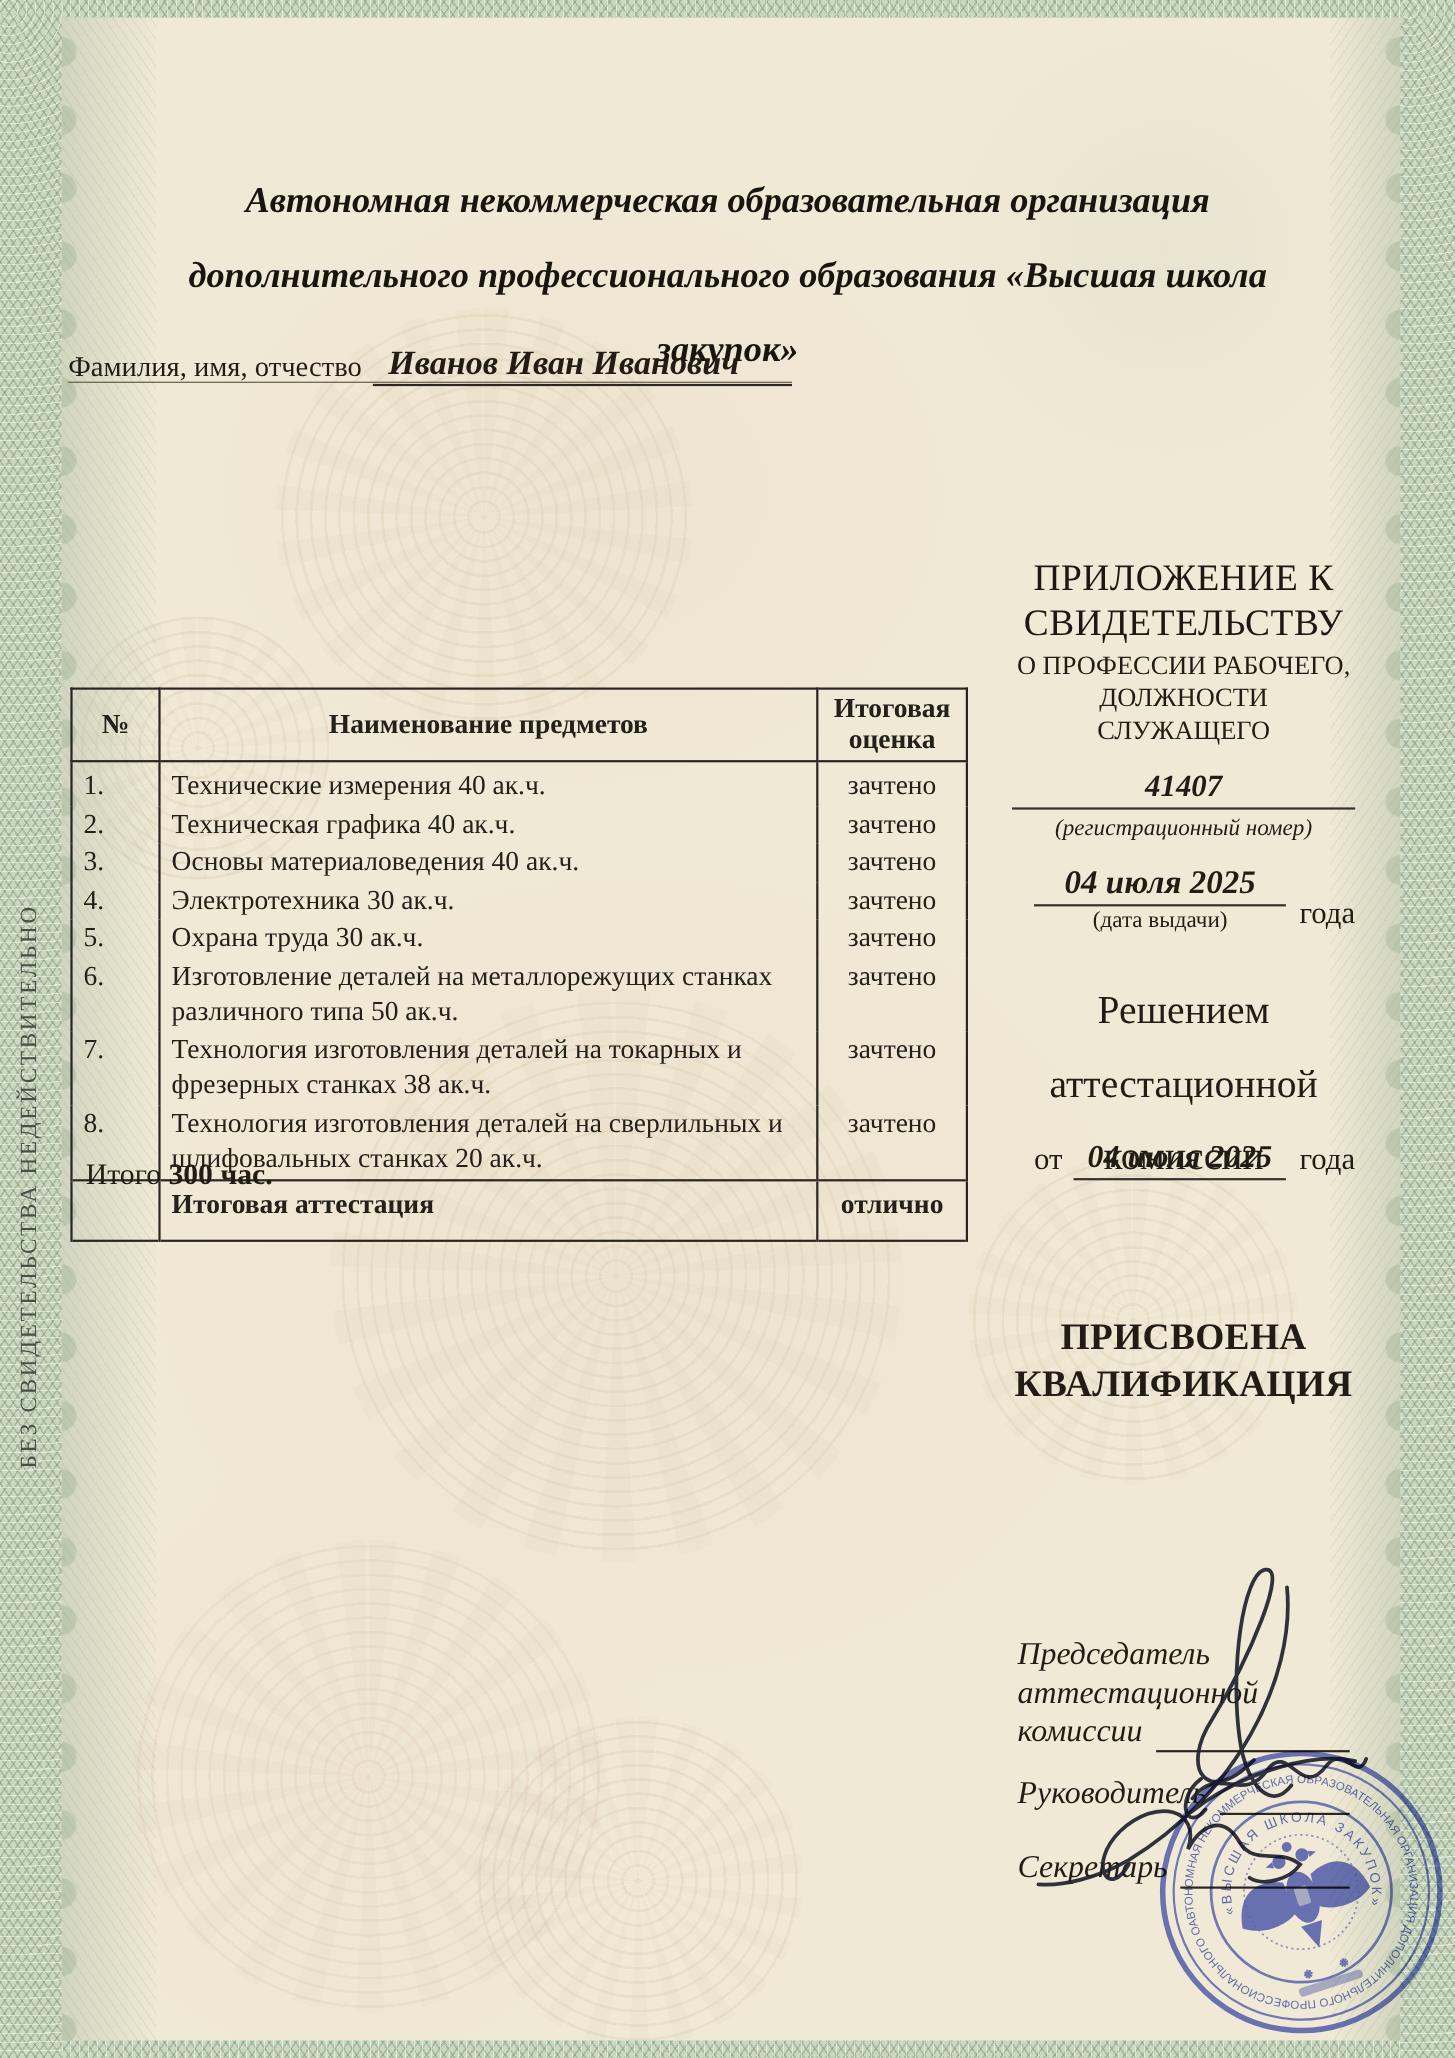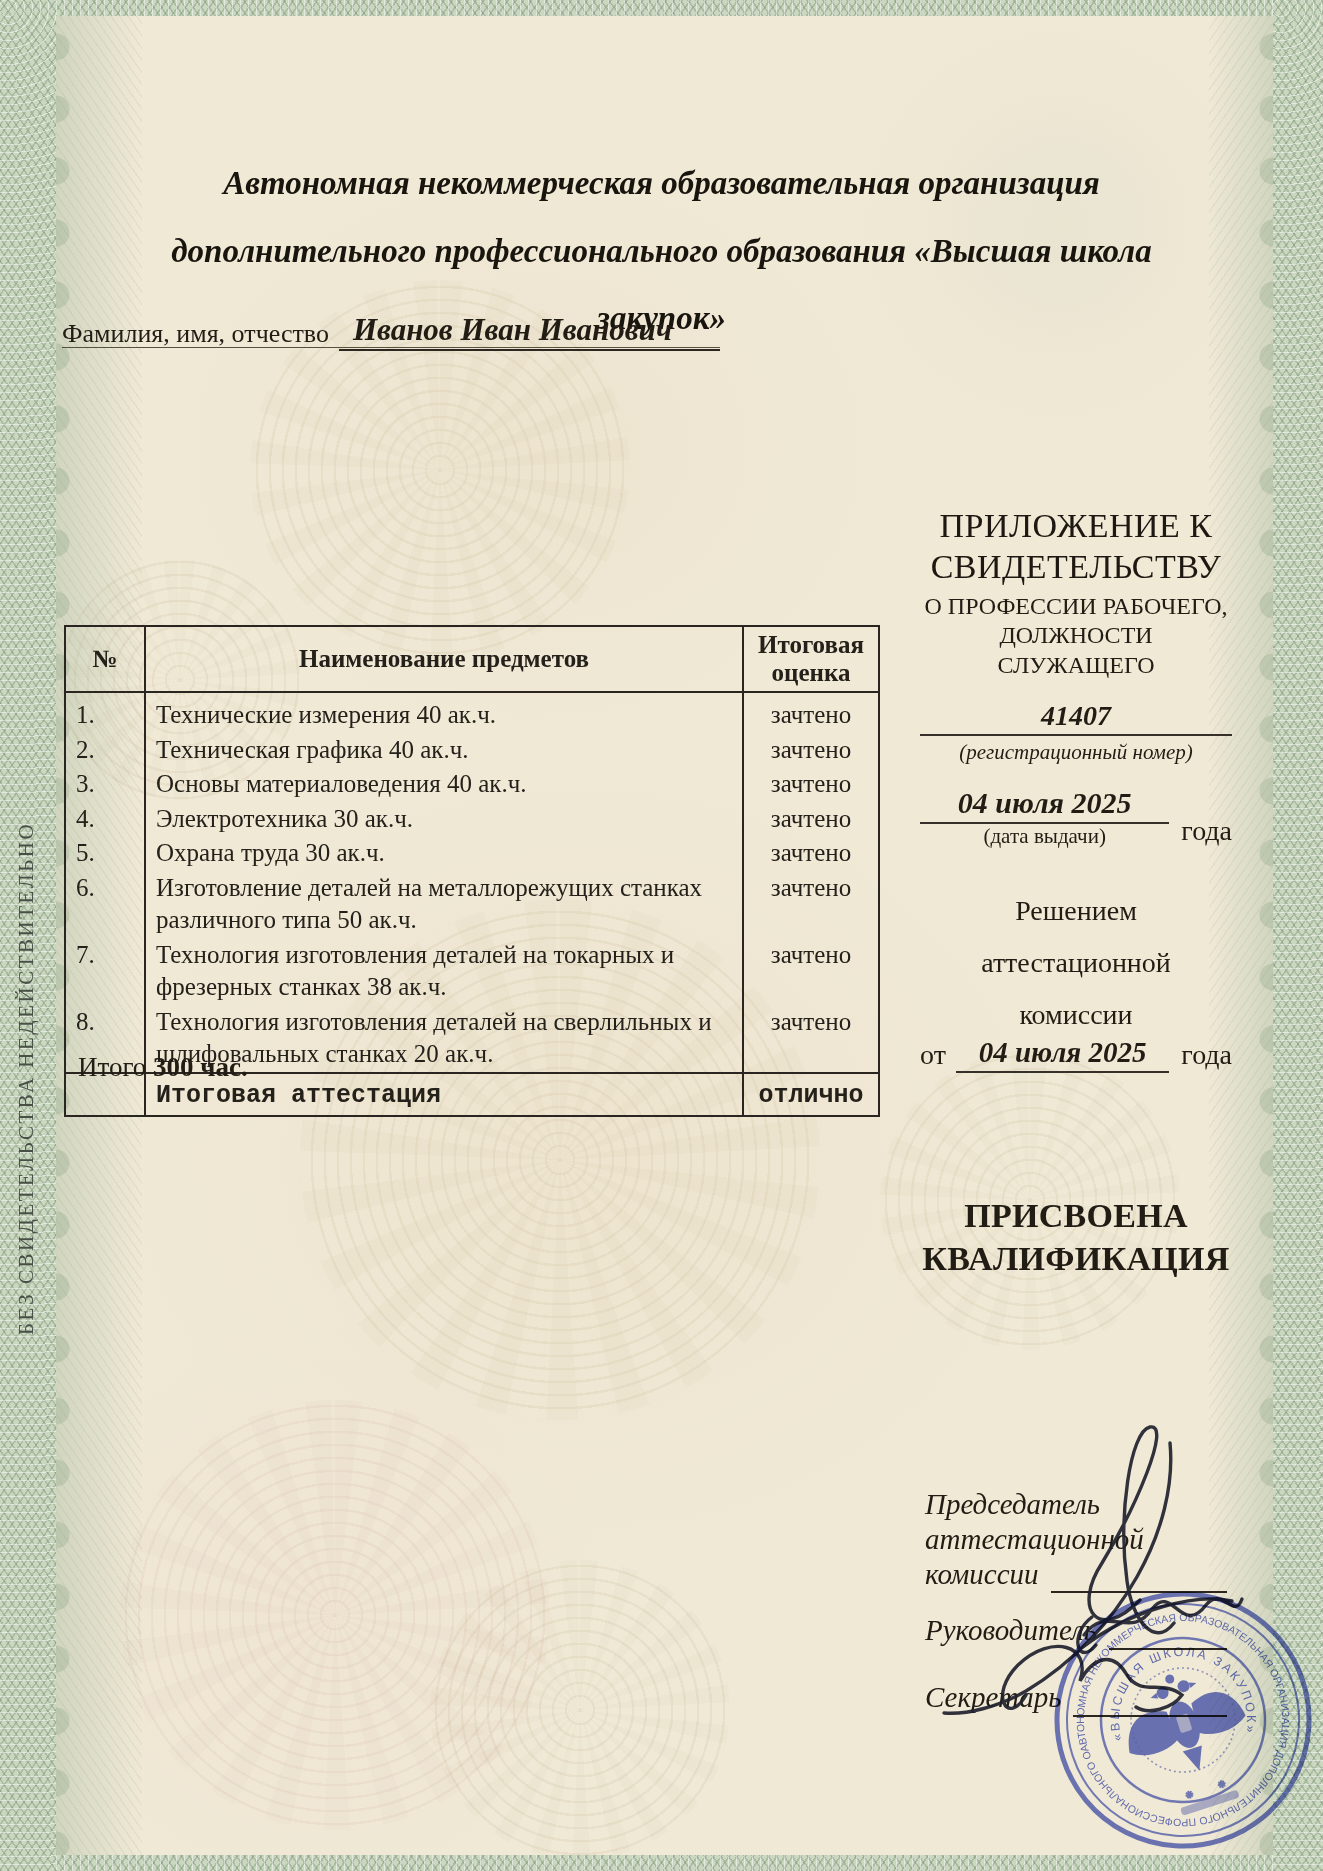--- a/index.html
+++ b/index.html
@@ -62,39 +62,39 @@
   .subjects{top:625px;left:64px;}
   table.subj{border-collapse:collapse;table-layout:fixed;width:816px;font-size:25px;color:#24201a;}
   table.subj, table.subj th{border:2.5px solid #2a2520;}
   table.subj th{font-weight:bold;text-align:center;padding:4px 4px;line-height:1.12;}
   table.subj td{border-left:2.5px solid #2a2520;border-right:2.5px solid #2a2520;border-top:0;border-bottom:0;
     padding:1px 10px;line-height:1.30;vertical-align:top;}
   table.subj tbody tr:first-child td{padding-top:6px;}
   .c-num{width:70px;} td.c-num{text-align:left;padding-left:16px;}
   .c-gr{width:126px;border-radius:19px;} td.c-gr{text-align:center;}
   td.c-sub{padding-left:16px;}
-  tr.final td{border-top:2.5px solid #2a2520;font-weight:bold;padding-top:3px;padding-bottom:3px;font-family:Liberation Mono, monospace;}
+  tr.final td{border-top:2.5px solid #2a2520;font-weight:bold;padding-top:3px;padding-bottom:15px;}
   .total-line{top:1052px;left:78px;font-size:27px;}
   .total-line b{font-weight:bold;}
   .security{left:14px;top:695px;height:640px;writing-mode:vertical-rl;transform:rotate(180deg);
     font-size:21px;letter-spacing:2.5px;color:#474f46;white-space:nowrap;}
   
   .apx{left:920px;width:312px;text-align:center;}
   .apx-title{top:505px;font-size:34px;line-height:1.22;letter-spacing:.5px;color:#1d1812;}
   .apx-subtitle{top:592px;font-size:24px;line-height:1.22;}
   .u{border-bottom:2px solid #35302a;}
   .apx-reg{top:700px;font-style:italic;}
   .apx-reg .val{display:block;font-weight:bold;font-size:28px;padding-bottom:2px;}
   .caption{font-size:21px;margin-top:4px;}
-  .line-word{display:flex;align-items:flex-end;}
+  .line-word{display:flex;align-items:flex-end;margin-left:20px;}
   .line-word .main{flex:1;}
   .line-word .word{font-size:28px;margin-left:12px;padding-bottom:2px;white-space:nowrap;}
   .apx-issue{top:786px;}
   .date-val{display:block;font-weight:bold;font-style:italic;font-size:30px;padding-bottom:2px;}
-  .apx-decision{top:885px;font-size:28px;line-height:1.85;}
+  .apx-decision{top:885px;font-size:36px;line-height:1.85;}
   .apx-from{top:1036px;font-size:28px;}
   .apx-from .from-lbl{padding-bottom:2px;}
   .apx-from .main{margin-left:10px;}
   .apx-from .date-val{font-size:29px;}
   .apx-qual-head{top:1195px;font-size:34px;font-weight:bold;line-height:1.25;letter-spacing:.3px;}
   .apx-qual{top:1258px;}
   .apx-qual .ql{display:block;font-weight:bold;font-size:27px;border-bottom:2.5px solid #2a2520;padding-bottom:1px;line-height:1.2;}
   .apx-empty{height:26px;border-bottom:2px solid #3a352a;margin-top:16px;}
   
   .sig{left:925px;width:302px;font-style:italic;font-size:29px;line-height:1.2;}

